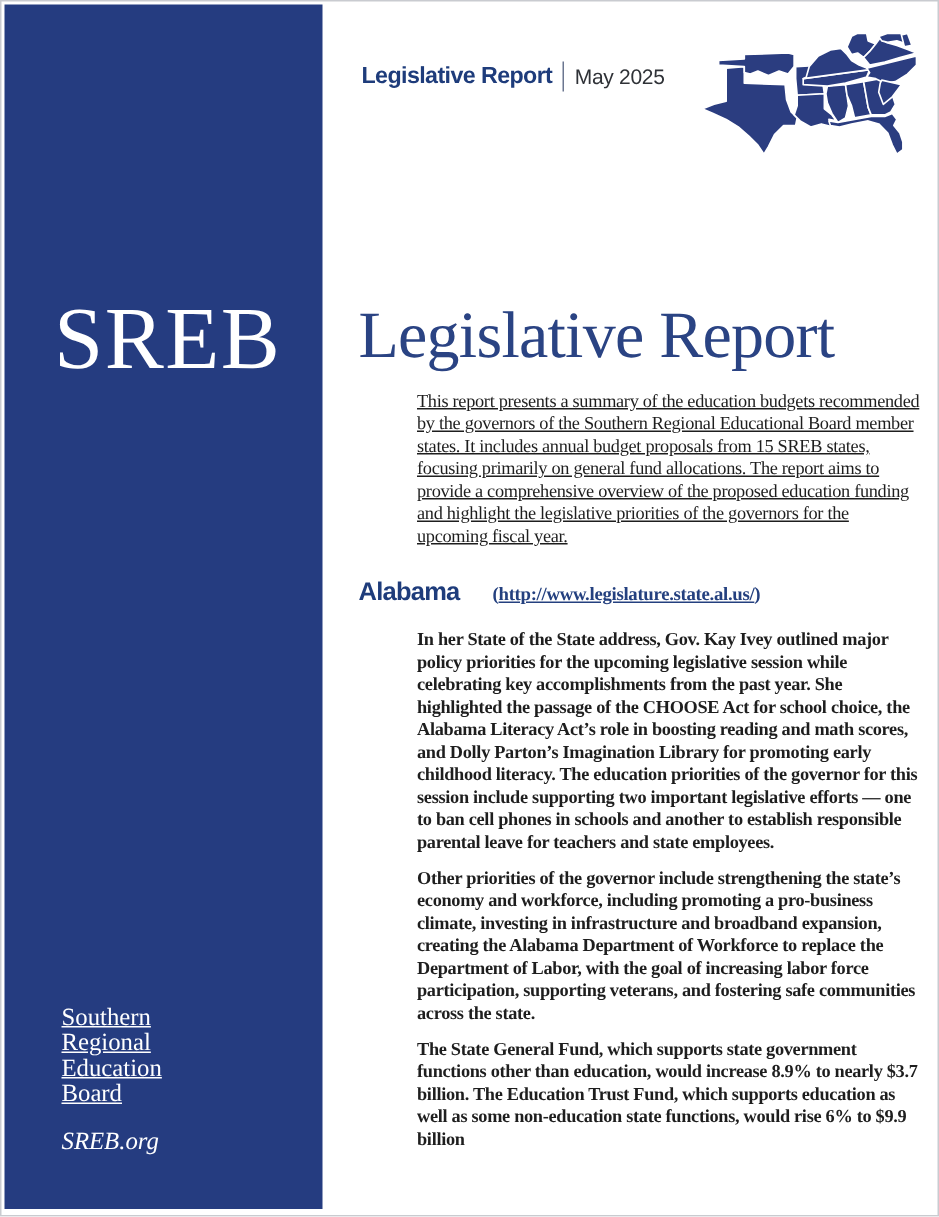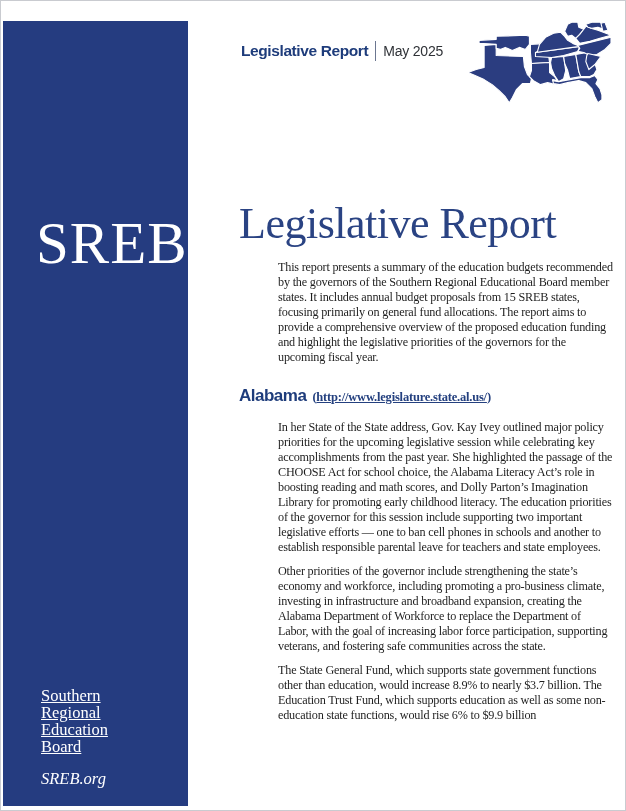--- a/index.html
+++ b/index.html
@@ -3,21 +3,21 @@
 <meta charset="utf-8">
 <style>
   html,body{margin:0;padding:0;background:#eceef0;}
   .page{
     position:relative;width:626px;height:811px;margin:0 auto;
     background:#ffffff;box-sizing:border-box;border:1px solid #c9cbd0;
     font-family:"Liberation Serif",serif;overflow:hidden;
   }
   
   .sidebar{
-    position:absolute;left:2px;top:20px;width:185px;bottom:4px;
+    position:absolute;left:2px;top:2px;width:212px;bottom:4px;
     background:#253c80;color:#ffffff;
   }
   .sreb-logo{
     position:absolute;left:33px;top:192px;
     font-family:"Liberation Serif",serif;font-size:59px;line-height:60px;
     letter-spacing:1px;color:#ffffff;font-weight:normal;
   }
   .org-name{
     position:absolute;left:38px;top:666px;
     font-size:16.5px;line-height:17px;color:#ffffff;text-decoration:underline;
@@ -54,33 +54,33 @@
   .doc-title{
     margin:0;font-weight:normal;font-size:44px;line-height:52px;
     letter-spacing:-0.5px;color:#2a4383;white-space:nowrap;
   }
   .doc-subtitle{
     margin:8px 0 0 3px;font-style:italic;font-size:19.5px;line-height:25px;
     color:#2e2e30;
   }
   .body-copy{
     margin:10px 0 0 39px;width:336px;font-size:12.2px;line-height:15px;
-    letter-spacing:-0.2px;color:#1e1e1e;text-align:left;
+    letter-spacing:-0.2px;color:#1e1e1e;text-align:left;text-decoration:underline;
   }
   .state-heading{margin:14px 0 0 0;line-height:28px;white-space:nowrap;}
   .state-name{
     font-family:"Liberation Sans",sans-serif;font-weight:bold;
     font-size:17px;letter-spacing:-0.5px;color:#1e3c7b;
   }
   .state-link{
-    font-size:12.5px;color:#24407f;margin-left:6px;letter-spacing:-0.2px;
+    font-size:12.5px;color:#24407f;margin-left:22px;letter-spacing:-0.2px;
   }
   .state-link a{color:#24407f;text-decoration:underline;}
   .flow-p{margin:9px 0 0 39px;width:336px;font-size:12.2px;line-height:15px;
-    letter-spacing:-0.2px;color:#1e1e1e;}
+    letter-spacing:-0.2px;color:#1e1e1e;font-weight:bold;}
 </style>
 </head>
 <body>
 
 <div class="page">
 
   <div class="sidebar">
     <div class="sreb-logo">SREB</div>
     <div class="org-name">
       <div>Southern</div>

